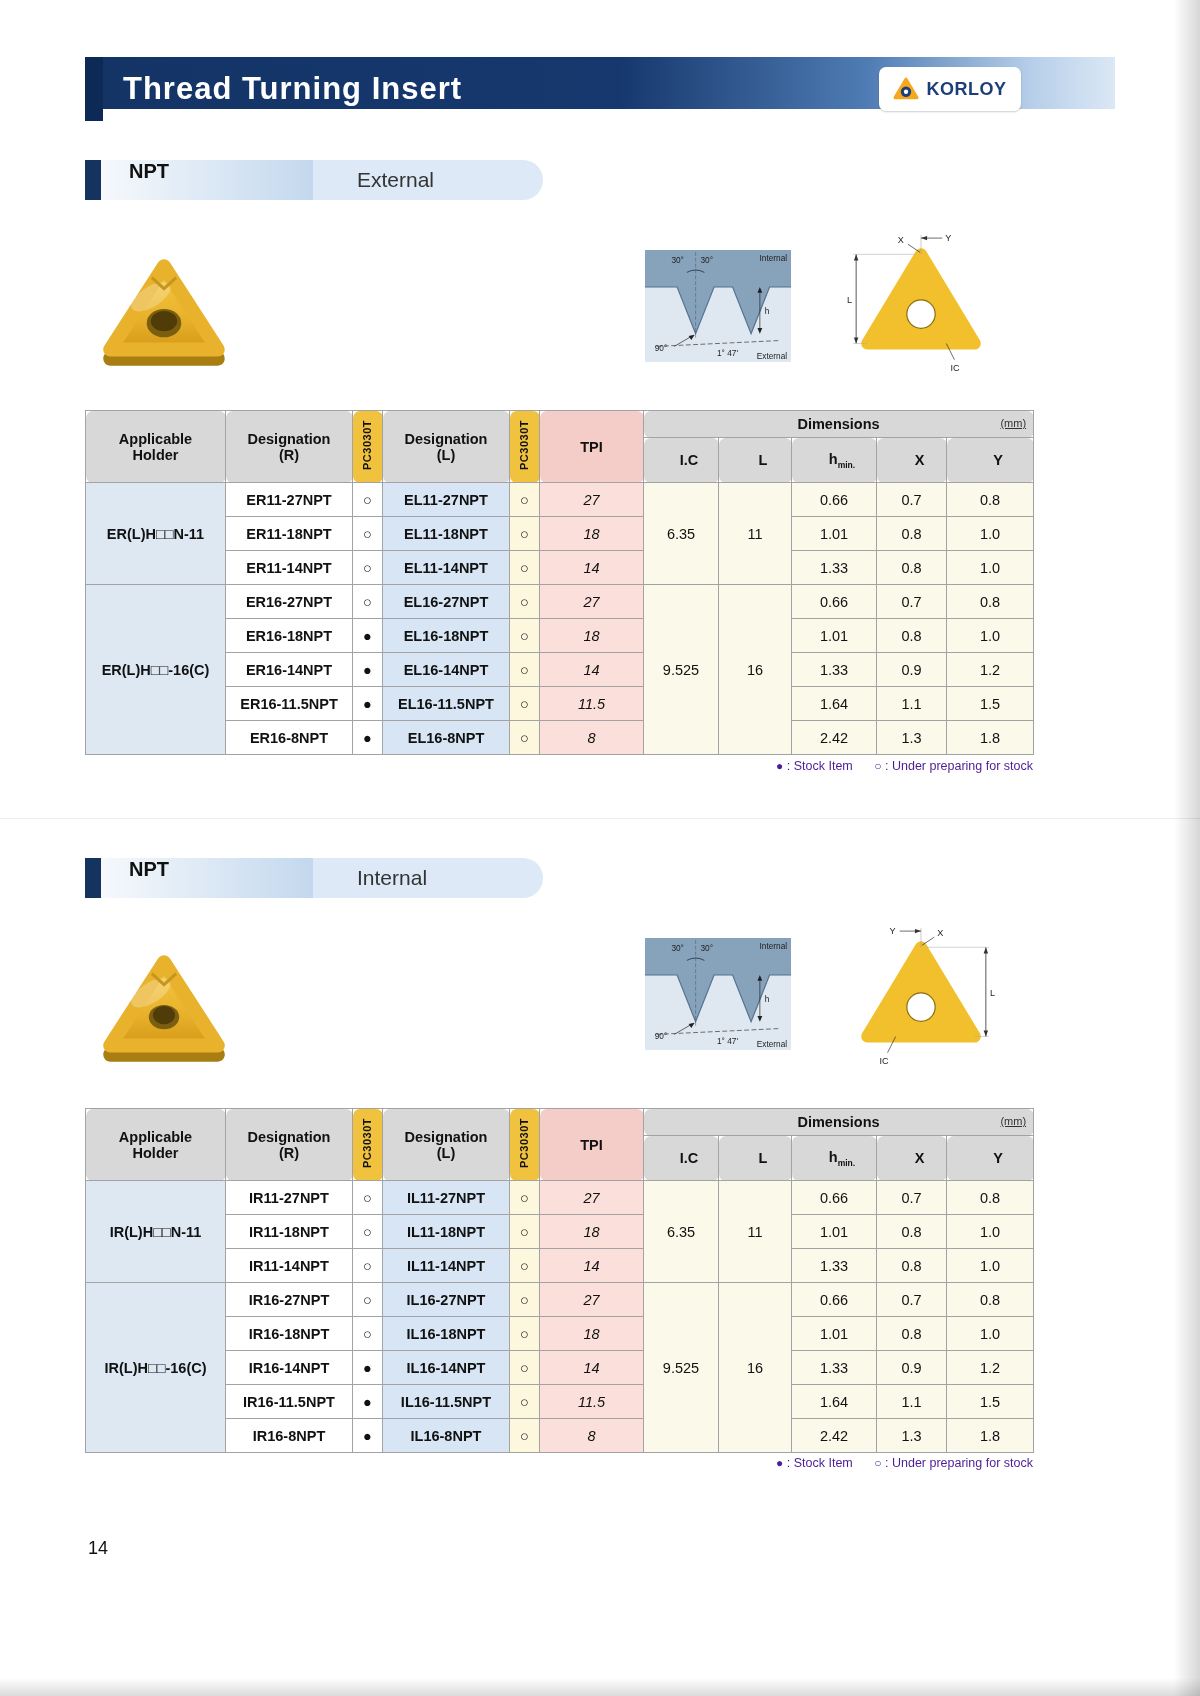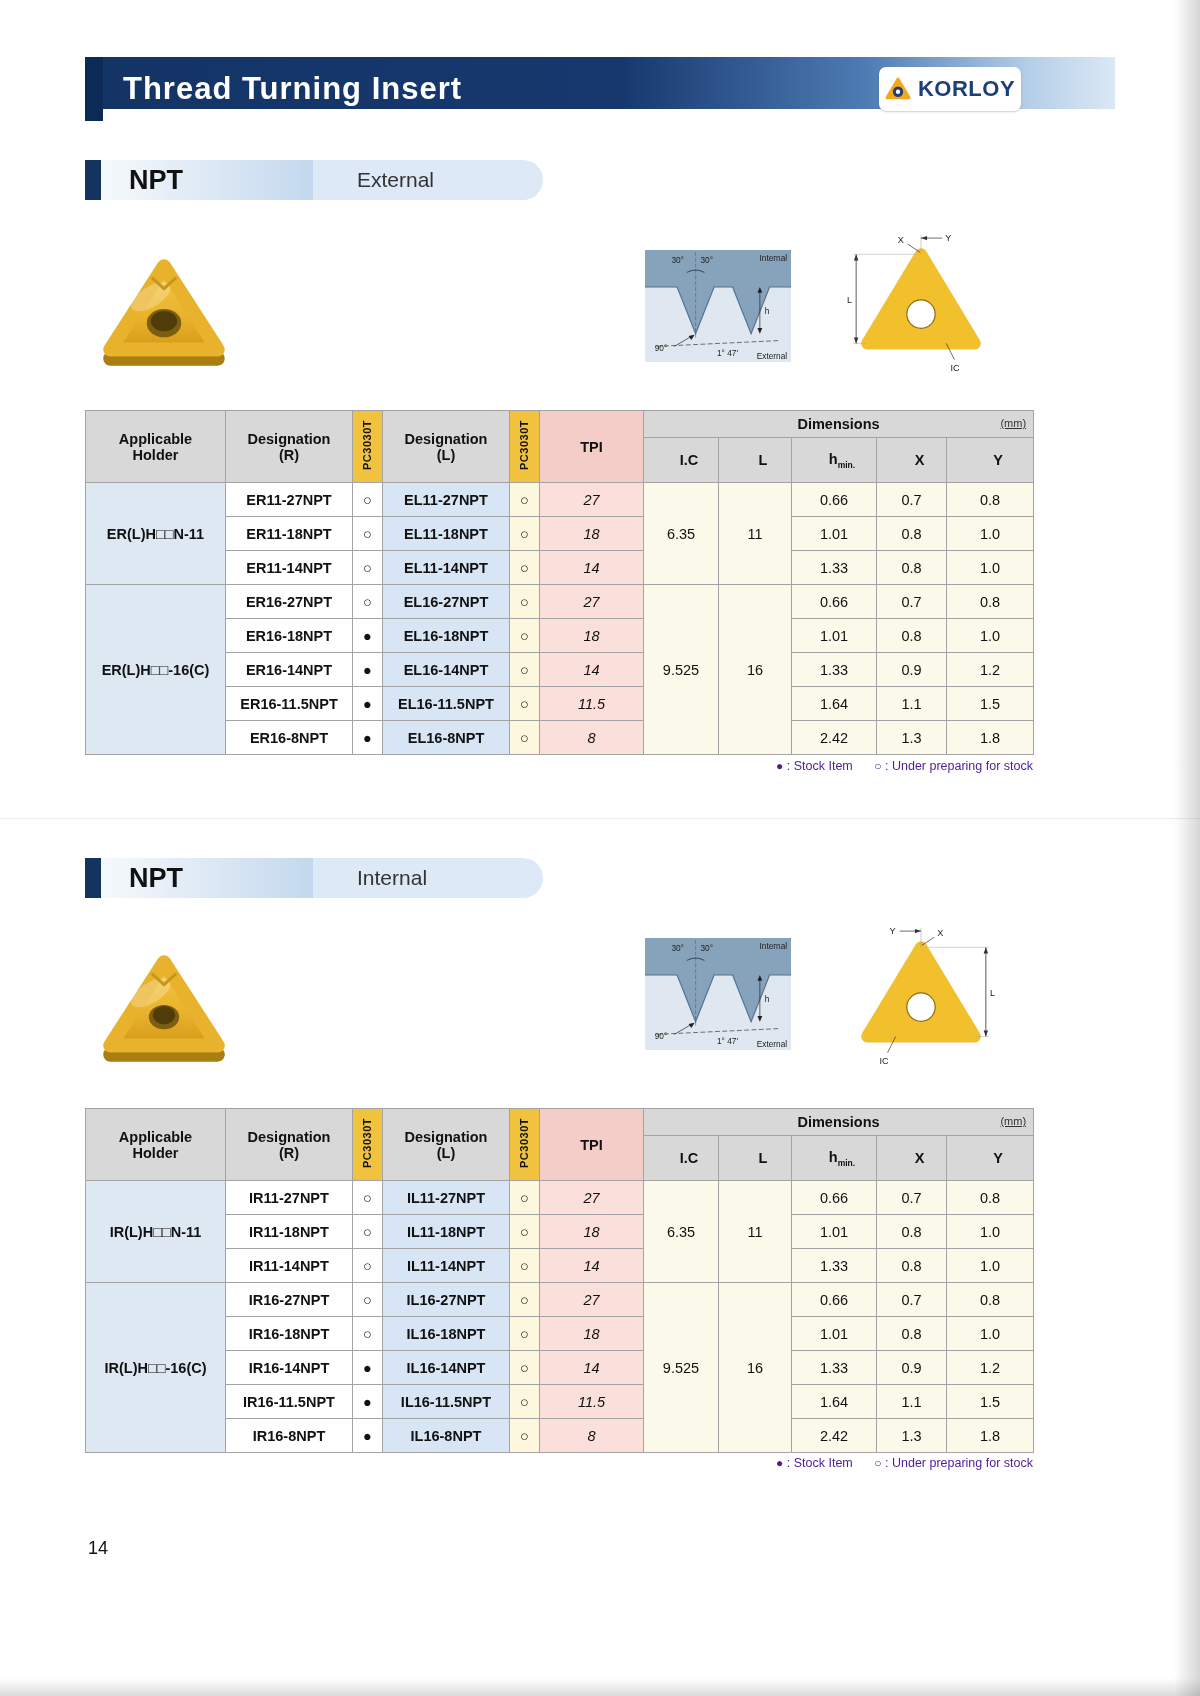--- a/index.html
+++ b/index.html
@@ -15,41 +15,41 @@
 
   
   .top-header{position:absolute;left:85px;top:57px;width:1030px;height:52px;
     background:linear-gradient(90deg,#143466 0%,#16386e 52%,#4f7cb4 76%,#b7cfe9 92%,#dbe8f5 100%);}
   .top-accent{position:absolute;left:0;top:0;width:18px;height:64px;background:#0d2a56;}
   .top-title{position:absolute;left:38px;top:0;height:64px;line-height:64px;margin:0;
     font-size:31px;font-weight:bold;color:#fff;letter-spacing:1px;}
   .logo-box{position:absolute;right:94px;top:10px;width:142px;height:44px;background:#fff;
     border-radius:7px;display:flex;align-items:center;justify-content:center;gap:7px;
     box-shadow:0 1px 2px rgba(0,0,0,0.2);}
-  .logo-text{font-size:22px;font-weight:bold;color:#1c3f7a;letter-spacing:0.5px;}
+  .logo-text{font-size:18px;font-weight:bold;color:#1c3f7a;letter-spacing:0.5px;}
 
   
   .section-header{position:absolute;left:85px;width:458px;height:40px;display:flex;align-items:stretch;}
   .sec-accent{width:16px;background:#14335f;}
   .sec-code{width:212px;background:linear-gradient(90deg,#f6f9fc 0%,#c3d8ee 100%);
-    display:flex;align-items:center;padding-left:28px;box-sizing:border-box;
-    font-size:27px;font-weight:bold;color:#111;}
+    display:flex;padding-left:28px;box-sizing:border-box;
+    font-size:20px;font-weight:bold;color:#111;}
   .sec-variant{width:230px;background:#dde9f6;border-radius:0 20px 20px 0;
     display:flex;align-items:center;padding-left:44px;box-sizing:border-box;
     font-size:21px;color:#333;}
 
   
   .abs{position:absolute;}
   svg text{font-family:"Liberation Sans","DejaVu Sans",sans-serif;fill:#222;}
 
   
   table.spec{position:absolute;left:85px;border-collapse:collapse;table-layout:fixed;width:948px;}
   table.spec th,table.spec td{border:1px solid #a3a3a3;padding:0;text-align:center;
     vertical-align:middle;overflow:hidden;}
-  table.spec thead th{background:#d8d8d8;font-weight:bold;font-size:14.5px;color:#111;}
+  table.spec thead th{background:#d8d8d8;font-weight:bold;font-size:14.5px;color:#111;border-radius:7px;}
   table.spec thead tr.r1 th{height:26px;}
   table.spec thead th.tall{height:70px;margin-left:24px;}
   th.pc{background:#f0c23e !important;}
   th.tpi-h{background:#f5cdc8 !important;}
   th.dims{position:relative;}
   .mm{position:absolute;right:7px;top:6px;font-size:11px;font-weight:normal;color:#333;text-decoration:underline;}
   .v-text{writing-mode:vertical-rl;transform:rotate(180deg);display:inline-block;
     font-size:11px;font-weight:bold;letter-spacing:0.5px;line-height:1;}
   .hsub{font-size:8.5px;}
   tr.sub th{height:44px;padding-left:16px;}

